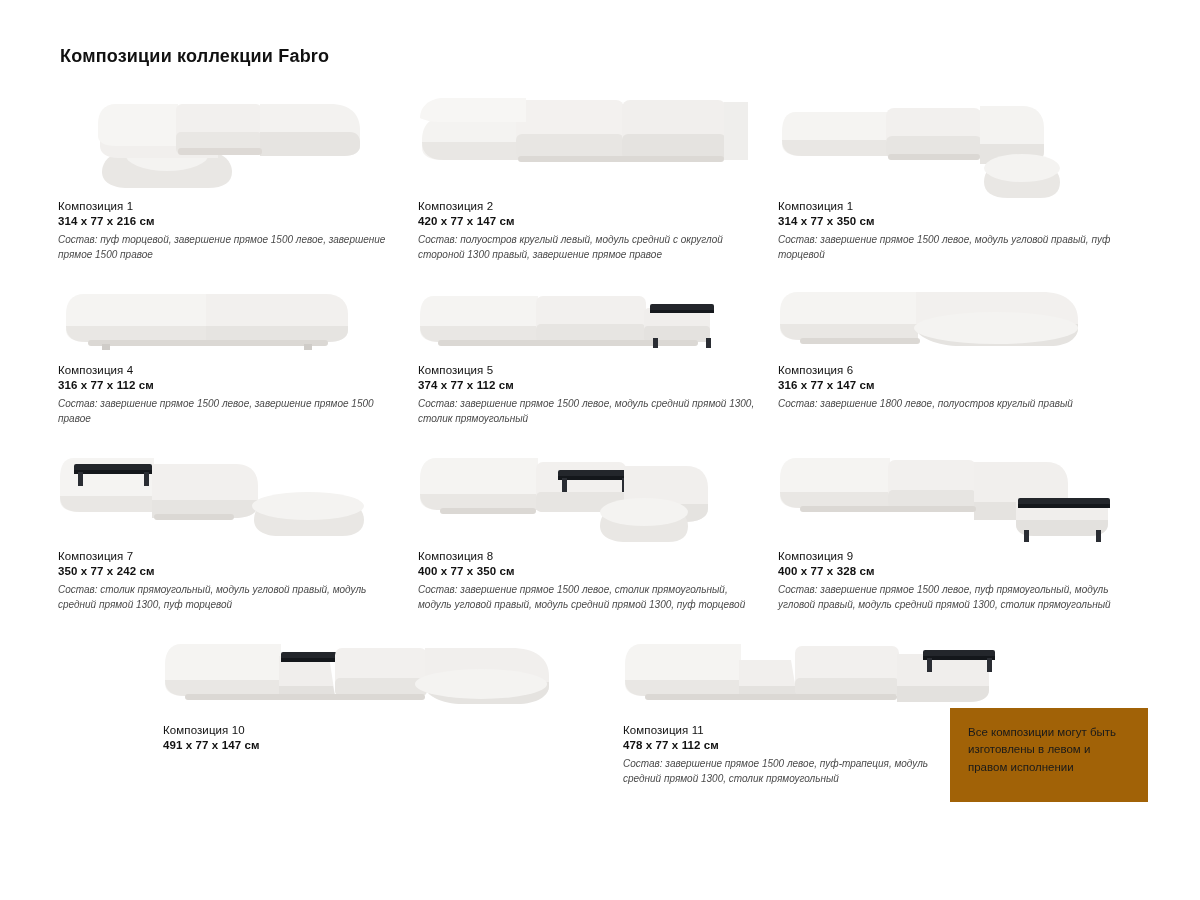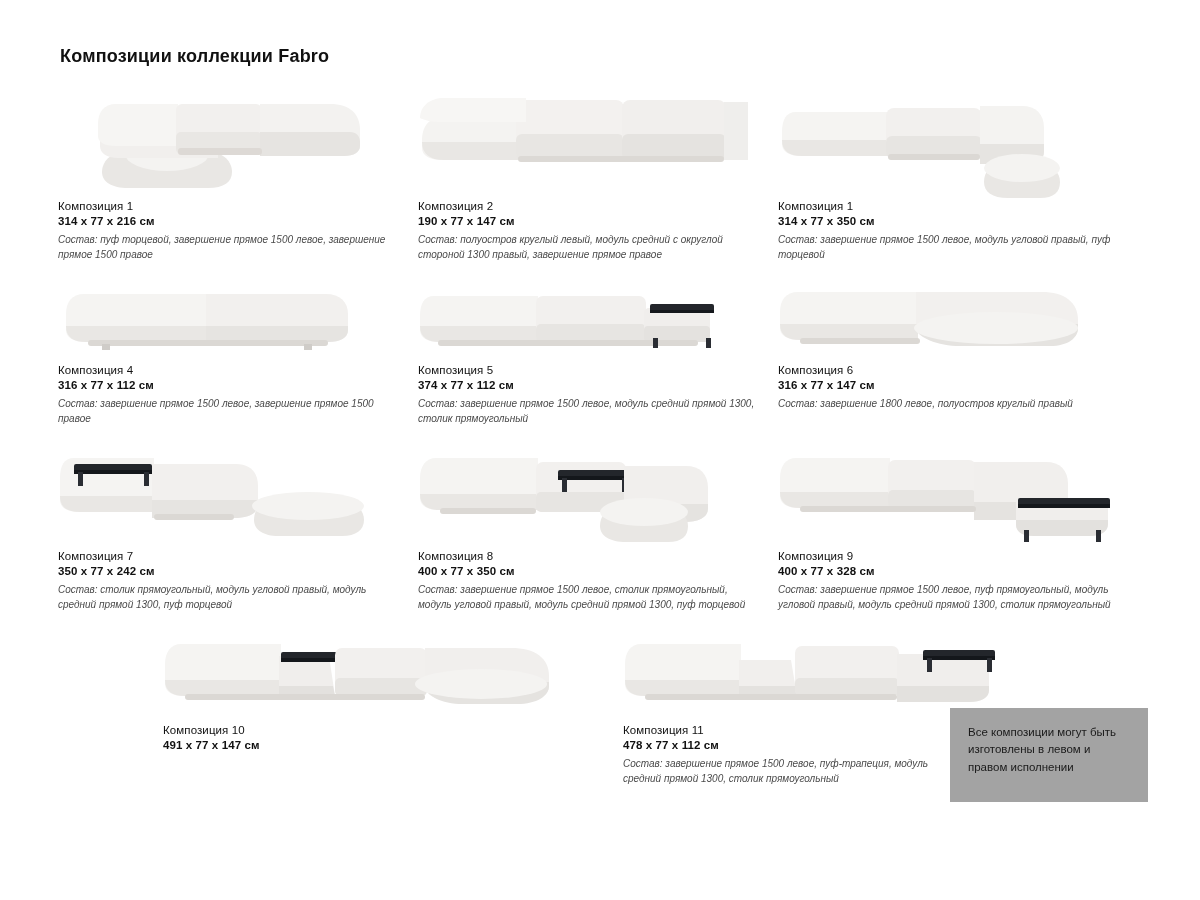--- a/index.html
+++ b/index.html
@@ -72,21 +72,21 @@
     line-height: 1.45;
     max-width: 340px;
     font-style: italic;
   }
   .note-box {
     position: absolute;
     right: 52px;
     bottom: 98px;
     width: 198px;
     height: 94px;
-    background: #a3a3a3;
+    background: #a16207;
     box-sizing: border-box;
     padding: 16px 18px;
     font-size: 11.5px;
     line-height: 1.5;
     color: #1a1a1a;
   }
 </style>
 </head>
 <body>
 
@@ -129,21 +129,21 @@
               <rect x="98" y="46" width="108" height="26" rx="6" fill="#e8e6e3"></rect>
               <rect x="204" y="12" width="104" height="60" rx="8" fill="#f1efed"></rect>
               <rect x="204" y="46" width="104" height="26" rx="6" fill="#e5e3e0"></rect>
               <path d="M306 14 L336 14 L336 72 L306 72 Z" fill="#efeeec"></path>
               <path d="M2 30 C2 18 12 10 26 10 L108 10 L108 34 L20 34 C10 34 2 30 2 30 Z" fill="#f7f6f4"></path>
               <rect x="100" y="68" width="206" height="6" rx="3" fill="#dcd9d5"></rect>
             </g>
           </svg>
         </div>
         <div class="comp-title">Композиция 2</div>
-        <div class="comp-dims">190 х 77 х 147 см</div>
+        <div class="comp-dims">420 х 77 х 147 см</div>
         <div class="comp-desc">Состав: полуостров круглый левый, модуль средний с округлой стороной 1300 правый, завершение прямое правое</div>
       </div>
 
       <div class="cell">
         <div class="art">
           <svg width="330" height="110" viewBox="0 0 330 110">
             <g>
               <path d="M18 24 C8 24 4 32 4 44 L4 56 C4 64 12 68 22 68 L110 68 L110 24 Z" fill="#f5f4f2"></path>
               <path d="M4 52 C4 64 12 68 24 68 L110 68 L110 52 Z" fill="#e9e7e4"></path>
               <rect x="108" y="20" width="96" height="50" rx="8" fill="#f2f0ee"></rect>

